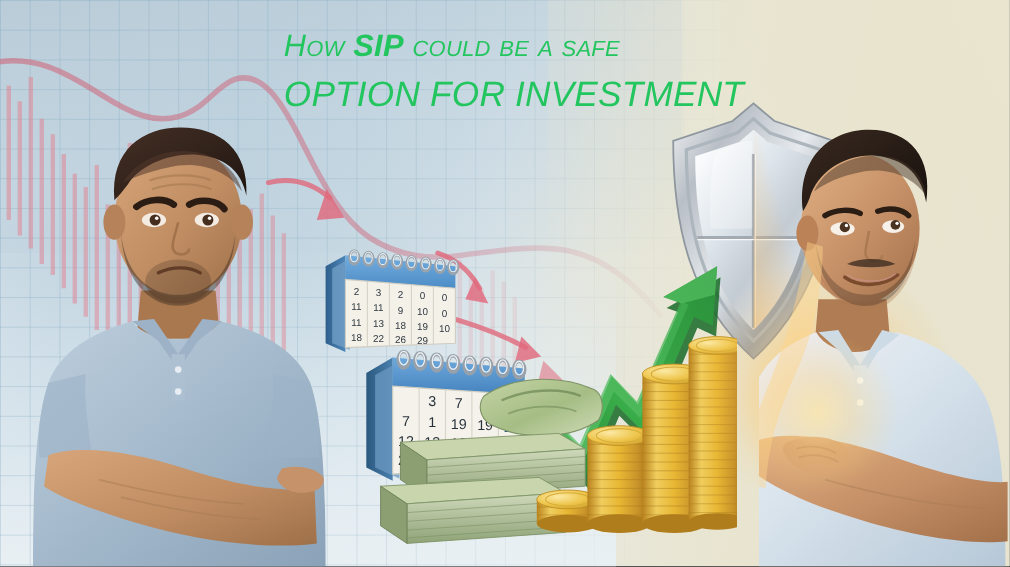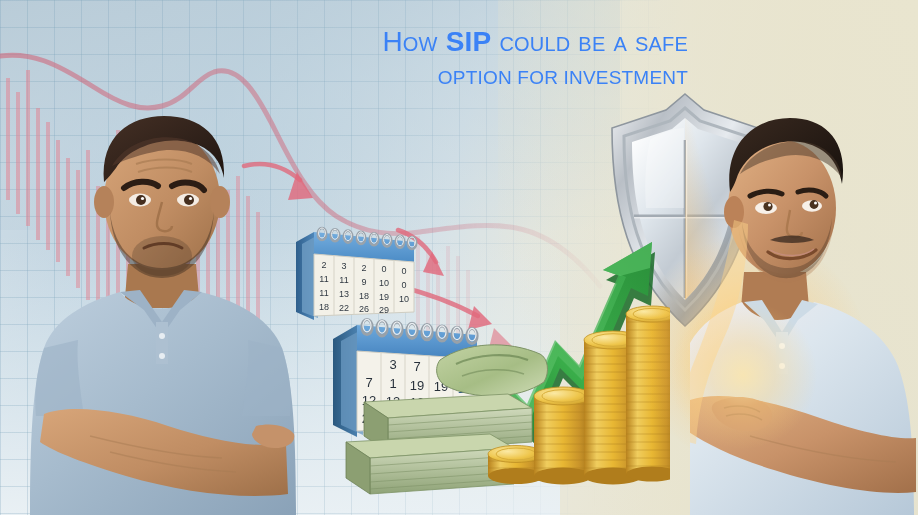--- a/index.html
+++ b/index.html
@@ -28,25 +28,25 @@
       linear-gradient(to bottom, rgba(120,160,185,.30) 1px, transparent 1px);
     background-size:27px 27px;
     -webkit-mask-image:linear-gradient(100deg,rgba(0,0,0,.95) 0%,rgba(0,0,0,.7) 55%,rgba(0,0,0,0) 92%);
             mask-image:linear-gradient(100deg,rgba(0,0,0,.95) 0%,rgba(0,0,0,.7) 55%,rgba(0,0,0,0) 92%);}
 
   
   .chart-layer{position:absolute;left:0;top:0;width:620px;height:360px;}
   .chart-layer svg{display:block;}
 
   
-  .title{position:absolute;left:258px;top:26px;width:430px;text-align:right;
-    color:#3b82f6;line-height:1.16;letter-spacing:.2px;}
+  .title{position:absolute;left:258px;top:26px;width:430px;text-align:left;
+    color:#22c55e;line-height:1.16;letter-spacing:.2px;font-style:italic;}
   .title .l1{font-size:28px;font-weight:400;font-variant:small-caps;white-space:nowrap;}
   .title .l1 .sip{font-weight:700;}
-  .title .l2{font-size:19px;font-weight:400;white-space:nowrap;margin-top:9px;}
+  .title .l2{font-size:32px;font-weight:400;white-space:nowrap;margin-top:9px;}
 
   
   .person{position:absolute;}
   .person svg{display:block;}
 
   
   .calendar{position:absolute;}
   .calendar svg{display:block;}
   .cal-num{font-family:"Liberation Sans",sans-serif;fill:#16202c;}
 

